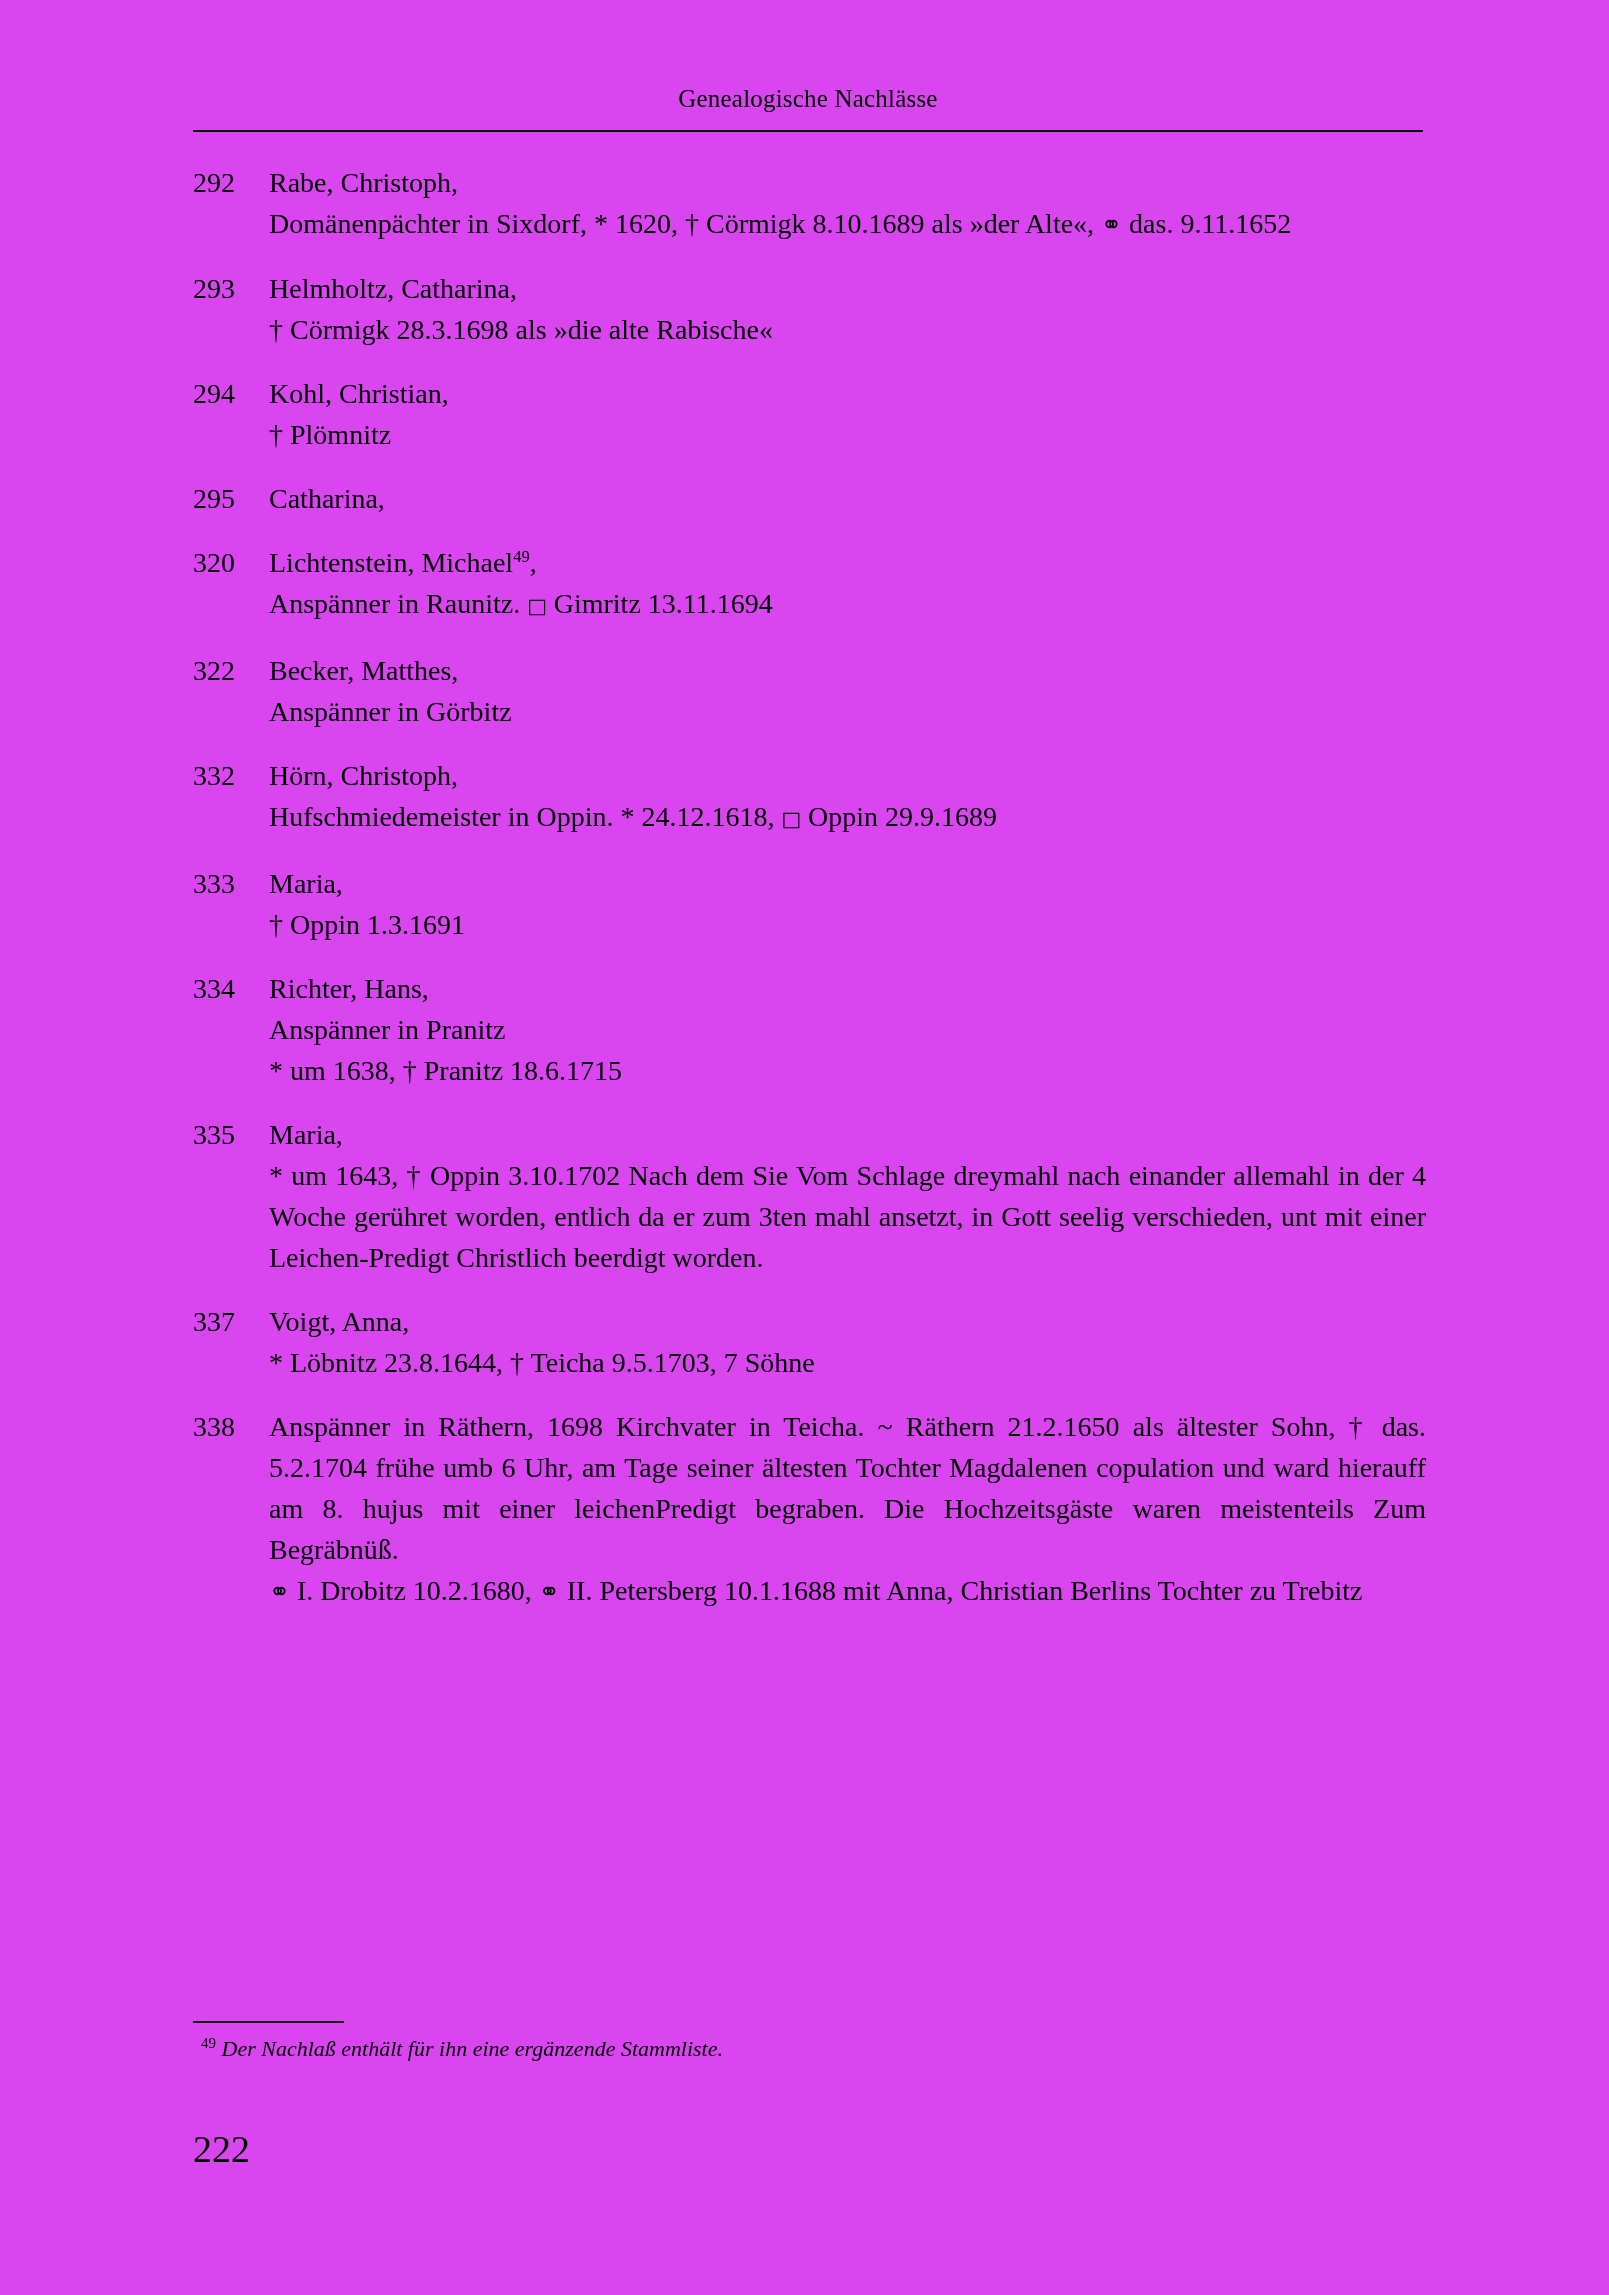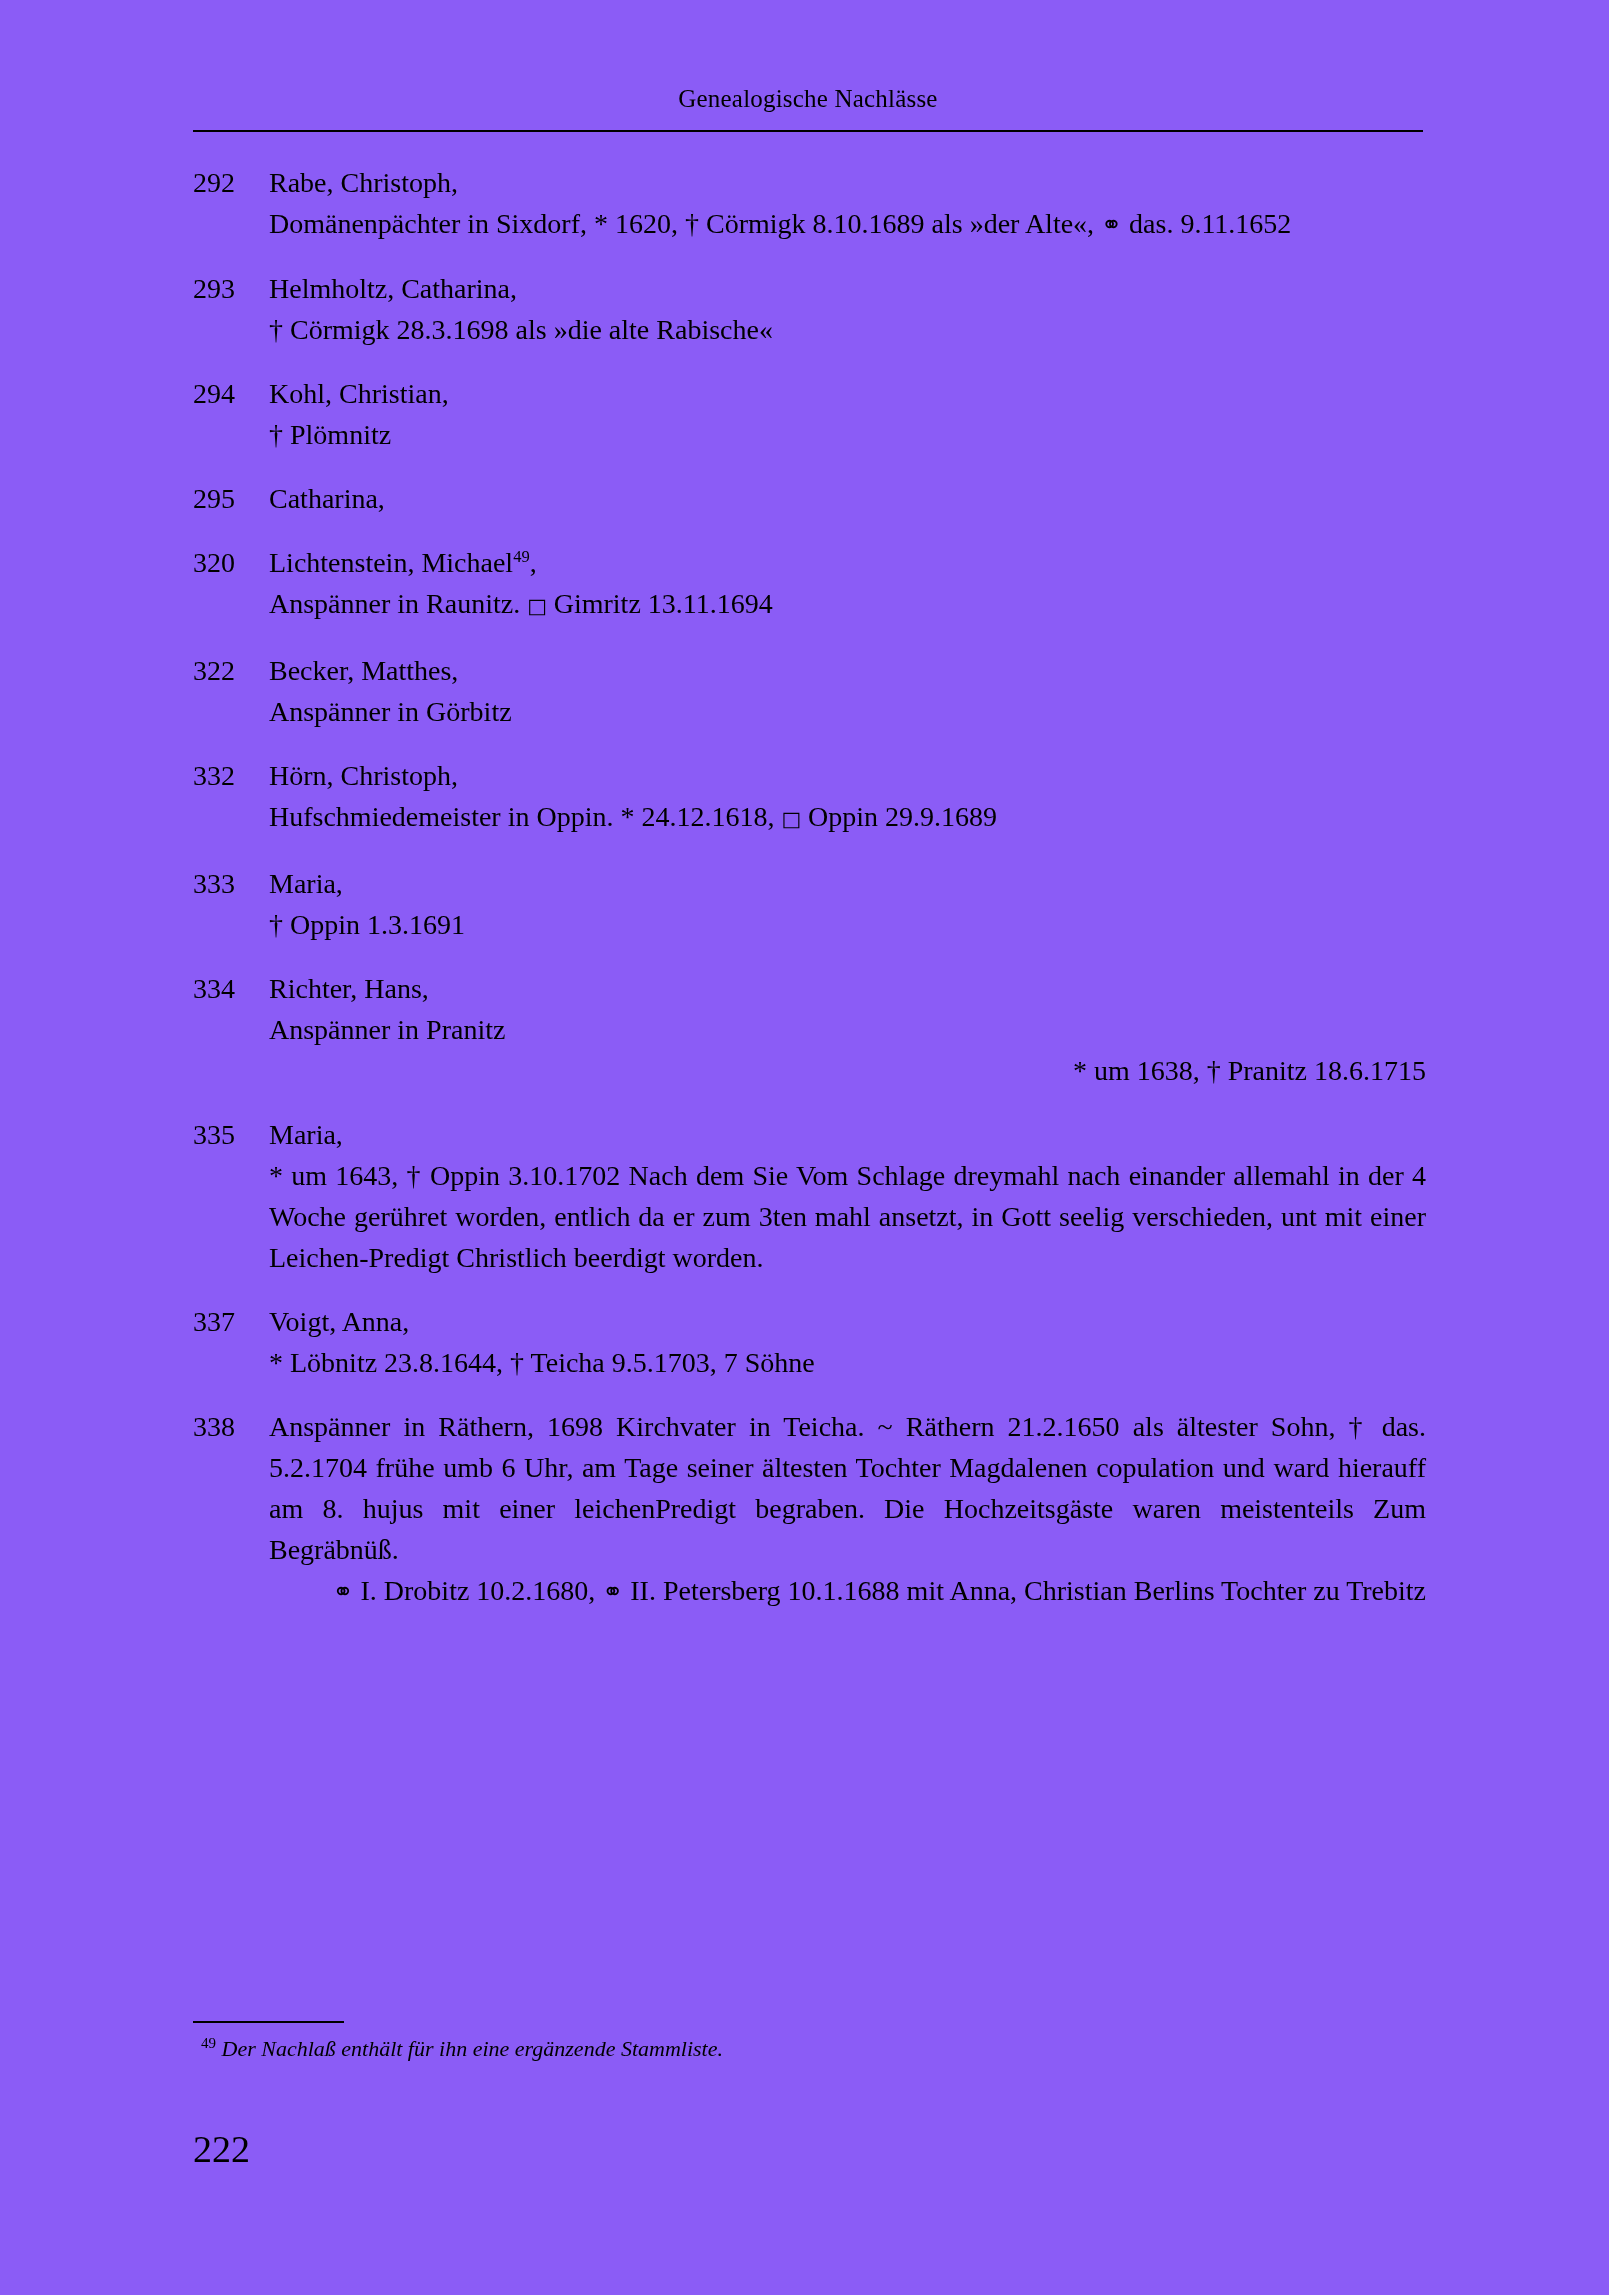--- a/index.html
+++ b/index.html
@@ -8,21 +8,21 @@
     background: #ffffff;
   }
   body {
     font-family: "Liberation Serif", "DejaVu Serif", serif;
     color: #000000;
   }
   .page {
     position: relative;
     width: 1610px;
     height: 2295px;
-    background: #8b5cf6;
+    background: #d946ef;
     box-sizing: border-box;
     overflow: hidden;
   }
 
   
   .running-head {
     position: absolute;
     left: 193px;
     top: 86px;
     width: 1230px;
@@ -65,21 +65,21 @@
     line-height: 41px;
   }
   .entry-name {
     display: block;
   }
   .entry-detail {
     display: block;
     text-align: justify;
     text-justify: inter-word;
   }
-  .entry-detail.nojust { text-align: right; }
+  .entry-detail.nojust { text-align: left; }
   sup.fn {
     font-size: 16.5px;
     vertical-align: super;
     line-height: 0;
   }
   .sym-marr {
     font-family: "DejaVu Sans", sans-serif;
     font-size: 25px;
   }
   .sym-bur {

